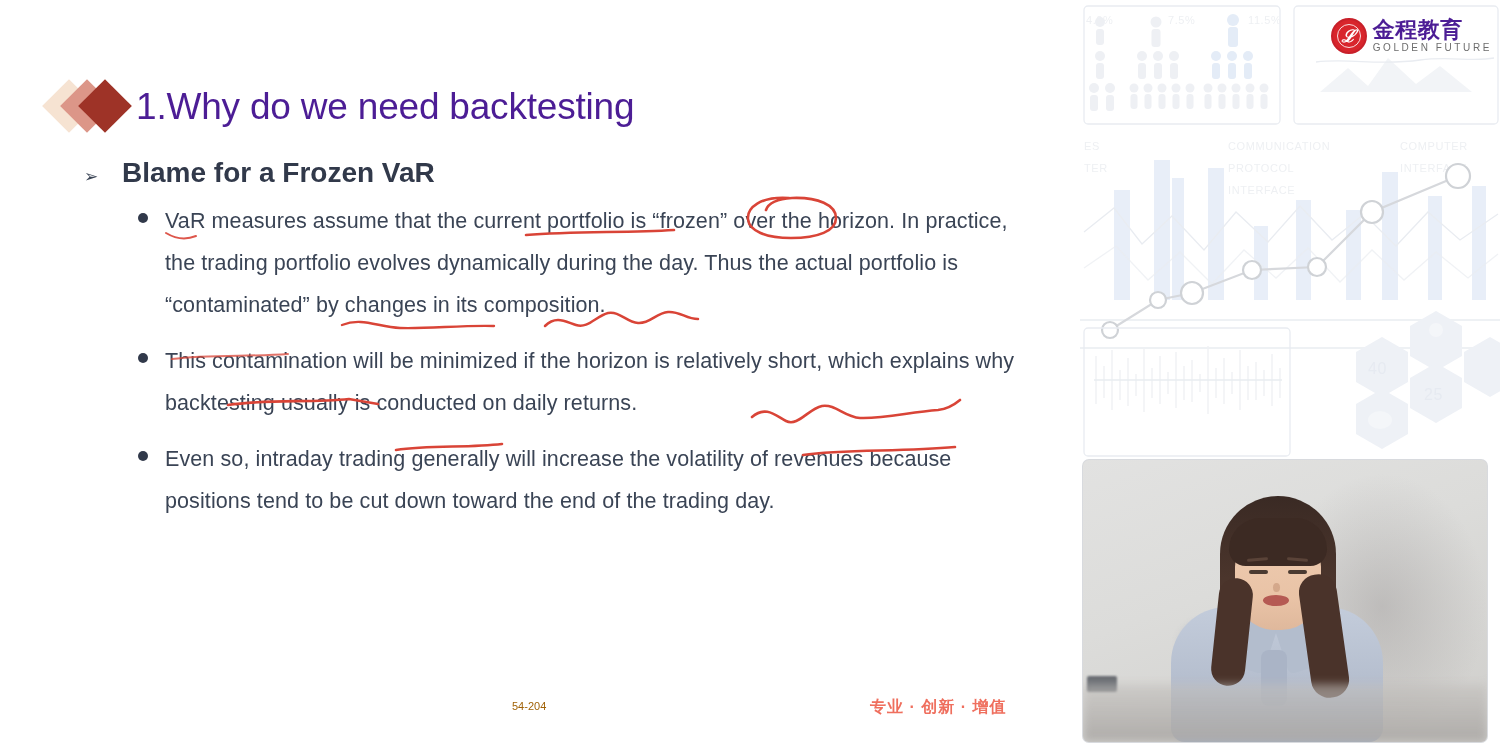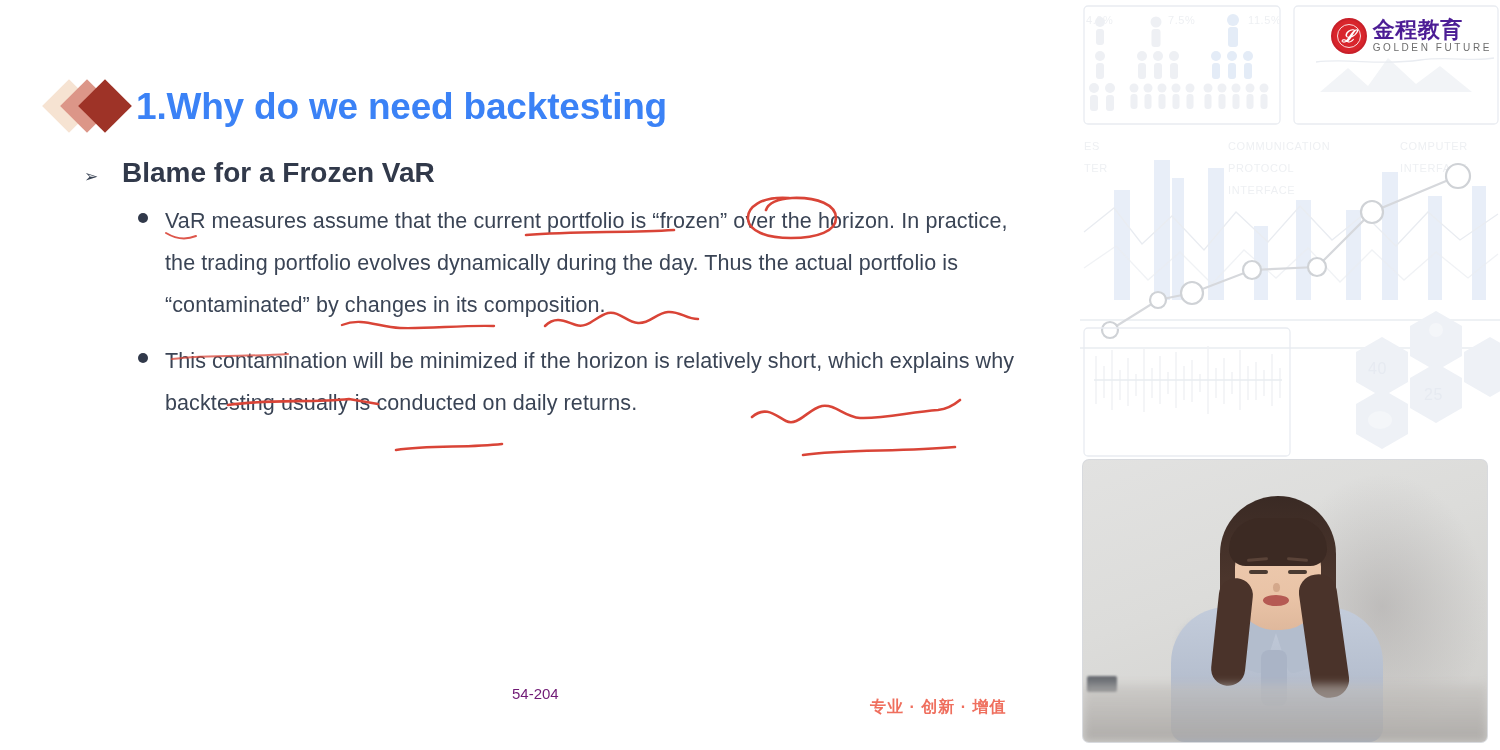--- a/index.html
+++ b/index.html
@@ -23,21 +23,21 @@
     display:flex; align-items:center;
   }
   .diamond-stack { position:relative; width:78px; height:56px; flex:0 0 auto; }
   .diamond { position:absolute; width:38px; height:38px; top:9px;
              transform:rotate(45deg); }
   .d1 { left:0px;  background:#f6e3d2; }
   .d2 { left:18px; background:#dc9688; }
   .d3 { left:36px; background:#9e3327; }
 
   #title-text {
-    font-size:37px; font-weight:bold; color:#3b82f6;
+    font-size:37px; font-weight:normal; color:#4c1d95;
     letter-spacing:-0.2px; white-space:nowrap; margin-left:8px;
     line-height:1;
   }
 
   
   #sub-head-row {
     position:absolute; left:84px; top:157px;
     display:flex; align-items:baseline;
   }
   #arrow-bullet {
@@ -58,22 +58,22 @@
     display:block; width:10px; height:10px; border-radius:50%;
     background:#31394a;
   }
   .bullet-text {
     font-size:21.5px; line-height:42px; color:#3a4455;
     font-weight:400; letter-spacing:0.1px;
   }
 
   
   #page-num {
-    position:absolute; left:512px; top:685px;
-    font-size:15px; color:#701a75;
+    position:absolute; left:512px; top:700px;
+    font-size:11px; color:#a16207;
   }
   #slogan {
     position:absolute; left:870px; top:697px;
     font-size:16px; font-weight:bold; color:#ef6f5e;
     letter-spacing:1px; white-space:nowrap;
   }
 
   
   #annotations {
     position:absolute; left:0; top:0; width:1075px; height:750px;
@@ -235,20 +235,26 @@
       <div class="dot">
           <i></i>
         </div>
       <div class="bullet-text">VaR measures assume that the current portfolio is “frozen” over the horizon. In practice, the trading portfolio evolves dynamically during the day. Thus the actual portfolio is “contaminated” by changes in its composition.</div>
     </div>
     <div class="bullet-item">
       <div class="dot">
           <i></i>
         </div>
       <div class="bullet-text">This contamination will be minimized if the horizon is relatively short, which explains why backtesting usually is conducted on daily returns.</div>
+    </div>
+    <div class="bullet-item">
+      <div class="dot">
+          <i></i>
+        </div>
+      <div class="bullet-text">Even so, intraday trading generally will increase the volatility of revenues because positions tend to be cut down toward the end of the trading day.</div>
     </div>
   </div>
 
   <svg id="annotations" viewBox="0 0 1075 750" xmlns="http://www.w3.org/2000/svg">
     <g fill="none" stroke="#d94437" stroke-linecap="round" stroke-width="2.4">
 
       <path d="M526 235 C575 231, 625 233, 674 230" stroke-width="2.6"></path>
 
       <path d="M166 233 C176 239, 186 240, 196 236" stroke-width="2" opacity=".9"></path>
 

